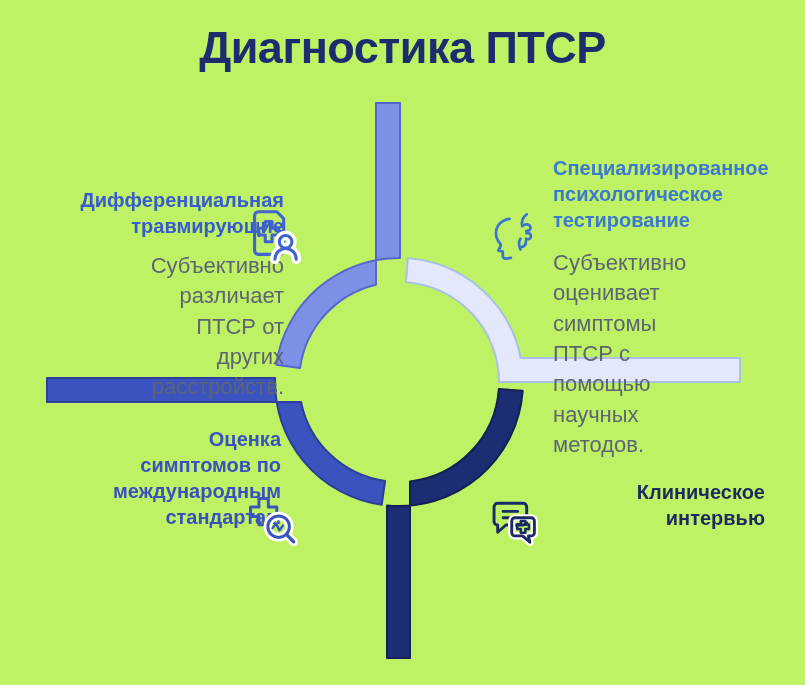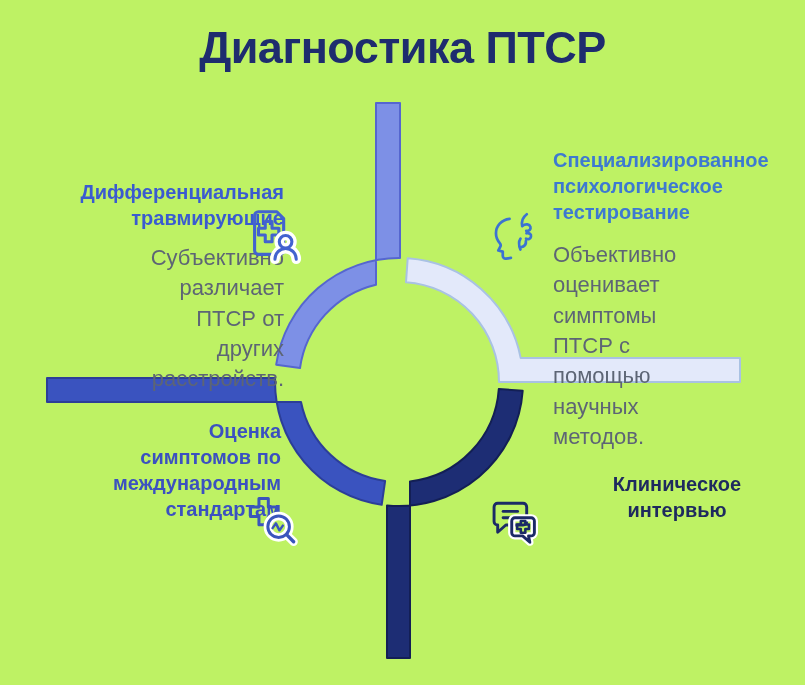--- a/index.html
+++ b/index.html
@@ -7,33 +7,33 @@
     position:relative;width:805px;height:685px;background:#bef264;overflow:hidden;
     font-family:Liberation Sans, sans-serif;
     padding-left:44px;
   }
   .h1{
     position:absolute;top:22px;left:0;width:805px;text-align:center;
     font-size:45px;font-weight:700;color:#1e2c6e;letter-spacing:-0.5px;
   }
   .diagram-svg{position:absolute;left:0;top:0;}
   .icon{position:absolute;}
-  .section{position:absolute;}
+  .section{position:absolute;margin-top:8px;}
   .section h2{margin:0;font-weight:700;font-size:20px;line-height:1.3;}
   .section p{margin:0;font-size:22px;line-height:1.38;color:#5d6575;font-weight:400;}
   .sec-tl{top:179px;right:565px;width:210px;text-align:right;}
   .sec-tl h2{color:#3a5bd0;}
   .sec-tl p{margin-top:12px;margin-left:auto;width:158px;}
   .sec-tr{top:147px;left:553px;width:218px;text-align:left;}
   .sec-tr h2{color:#3d79d1;}
   .sec-tr p{margin-top:15px;width:142px;}
   .sec-bl{top:418px;right:568px;width:172px;text-align:right;}
   .sec-bl h2{color:#3b51c0;}
   .sec-bl p{margin-top:8px;margin-left:auto;width:146px;}
-  .sec-br{top:471px;left:571px;width:212px;text-align:center;}
+  .sec-br{top:471px;left:553px;width:212px;text-align:right;}
   .sec-br h2{color:#1e2a5e;}
   .sec-br p{margin-top:9px;width:206px;}
   svg{display:block;}
 </style>
 </head>
 <body>
 
 <div id="canvas">
 
   <div class="h1">Диагностика ПТСР</div>
@@ -57,21 +57,21 @@
         <circle cx="45" cy="39" r="6.5"></circle>
         <path d="M 34 57 a 11 11 0 0 1 22 0"></path>
       </g>
       <circle cx="45" cy="39" r="6.5"></circle>
       <path d="M 34 57 a 11 11 0 0 1 22 0"></path>
     </svg>
   </div>
 
   <div class="section sec-tr">
     <h2>Специализированное психологическое тестирование</h2>
-    <p>Объективно оценивает симптомы ПТСР с помощью научных методов.</p>
+    <p>Субъективно оценивает симптомы ПТСР с помощью научных методов.</p>
   </div>
   <div class="icon" style="left:486px;top:207px;">
     <svg width="58" height="58" viewBox="0 0 64 64" fill="none" stroke="#3b73d2" stroke-width="3" stroke-linecap="round" stroke-linejoin="round">
       <path d="M 26 13 c -9 1 -15 8 -15 16 c 0 4.5 1.7 8 4.2 10.8 c 1 1.1 1.3 2.6 0.6 4 L 13.6 48 l 4.9 1.2 v 4.6 c 0 2 1.6 3.4 3.6 3.1 l 5.4 -0.7"></path>
       <path d="M 38 47 c -2 -5 -2 -9 0 -12"></path>
       <path d="M 45 8 c -4 3 -6 8 -5 13"></path>
       <path d="M 40 21 c 4 -3 8 -2 9 1 c 0.8 2.6 -1.5 4.6 -4.6 4.4"></path>
       <path d="M 44.6 29 c 3.4 -0.6 5.6 1 5 3.8 c -0.5 2.4 -3 3.4 -5.4 2.2"></path>
       <path d="M 44 37.6 c 0.4 3.4 -1.6 6 -5.6 6.8"></path>
     </svg>

